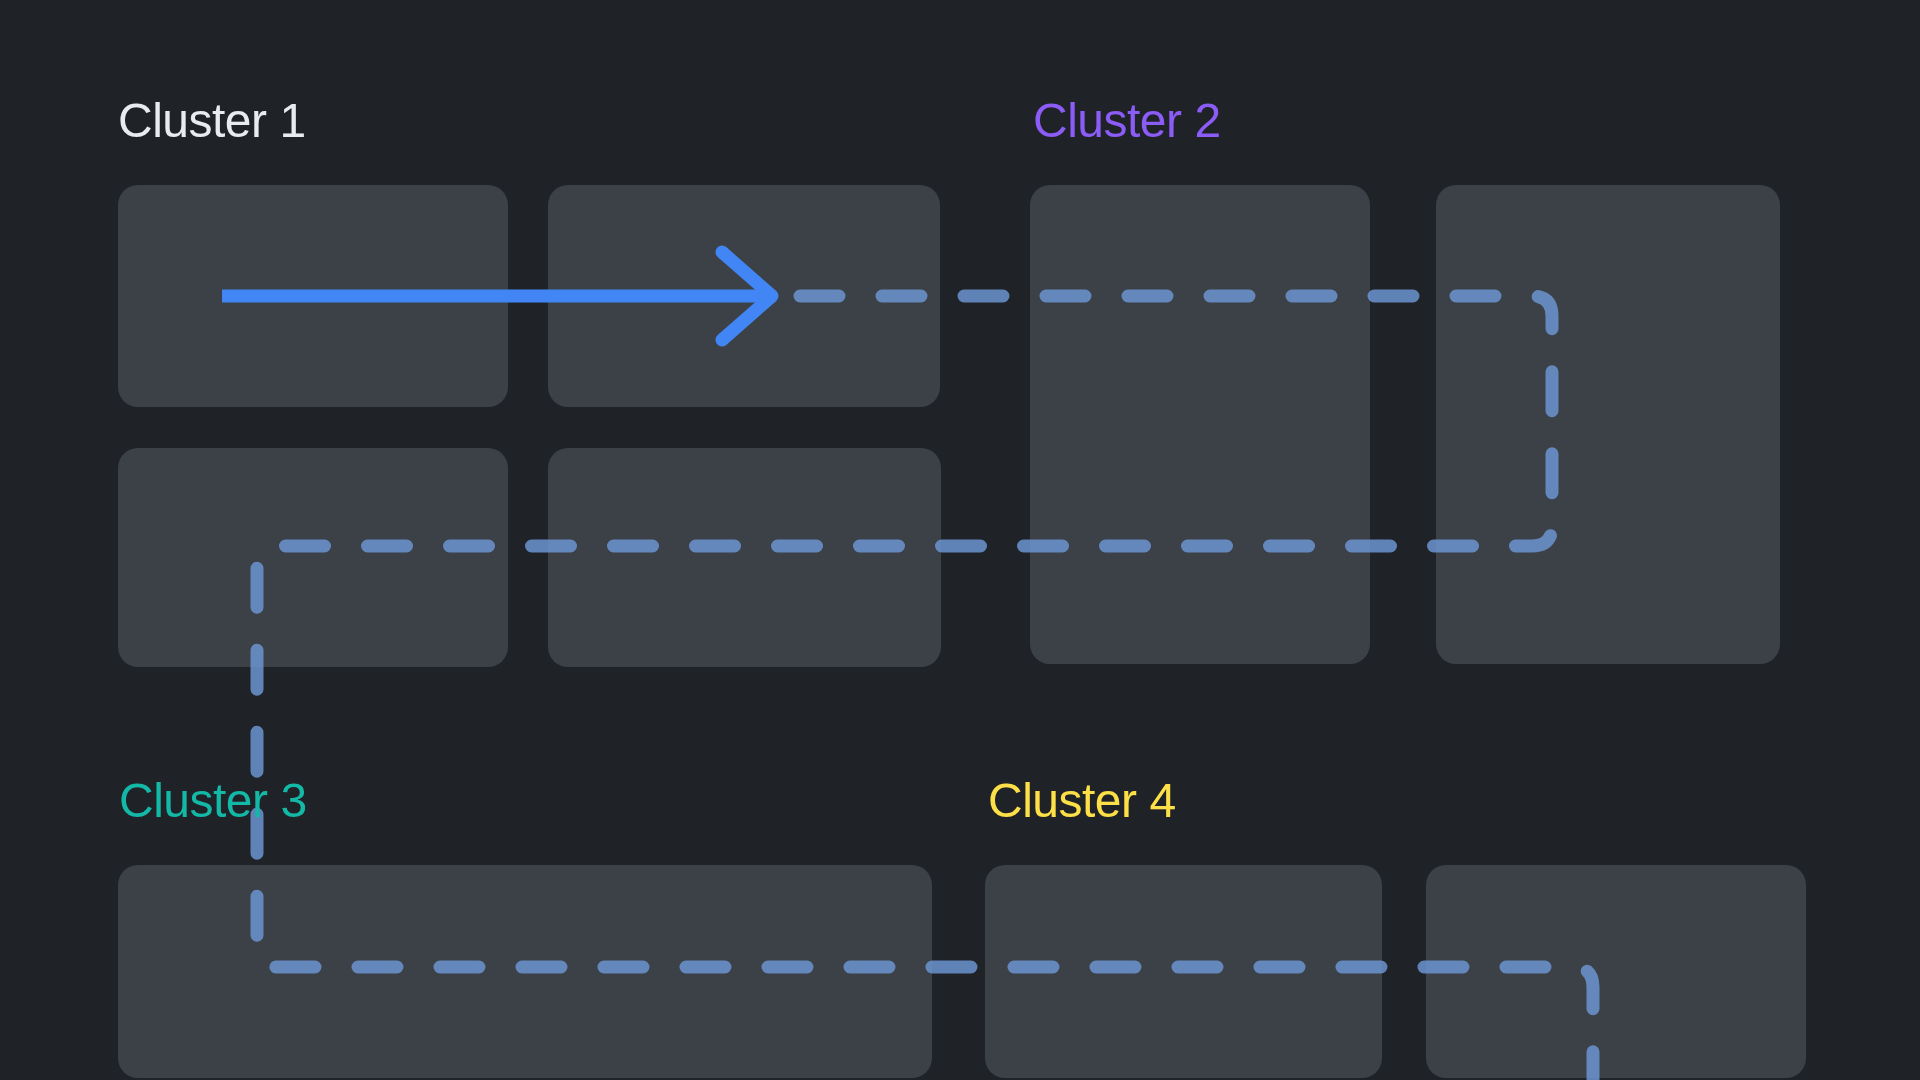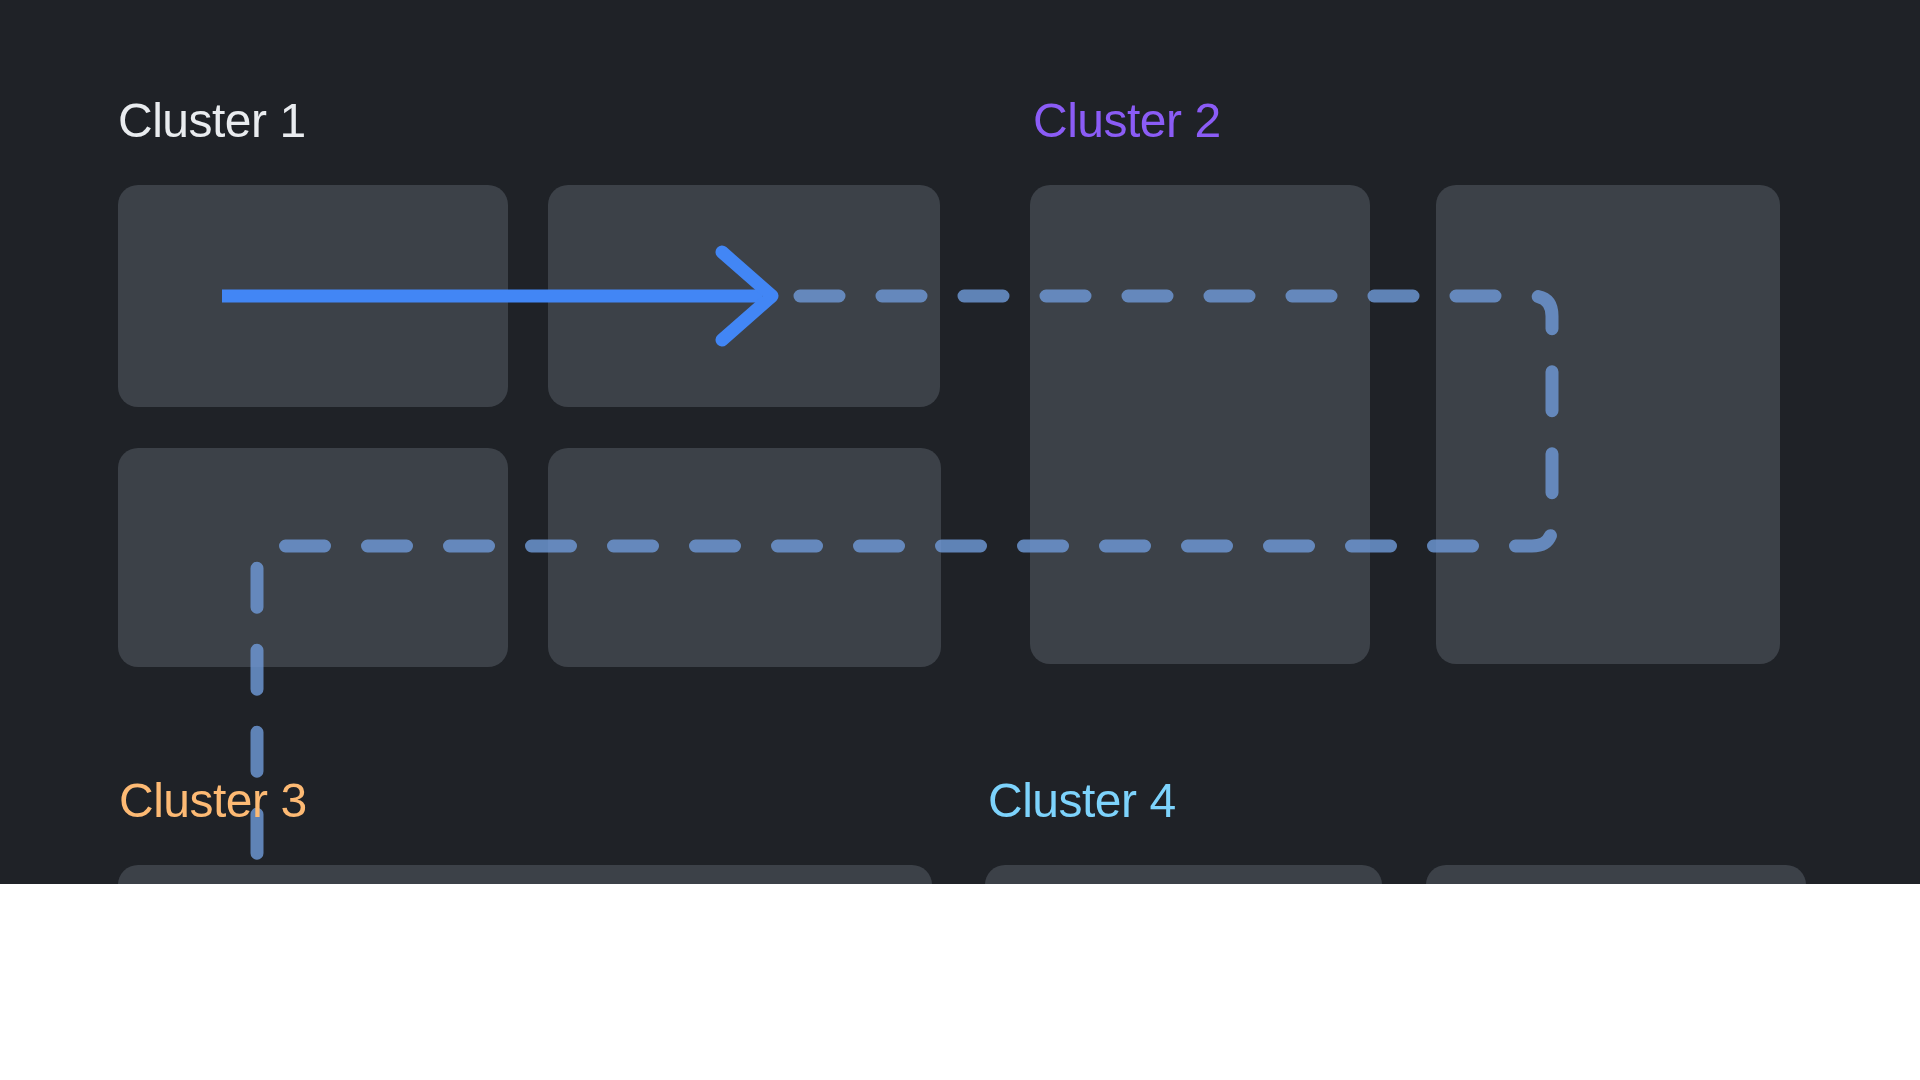--- a/index.html
+++ b/index.html
@@ -48,21 +48,21 @@
     font-size: 48px;
     line-height: 48px;
     font-weight: 500;
     letter-spacing: -0.5px;
     white-space: nowrap;
   }
 </style>
 </head>
 <body>
 
-<div class="stage" style="width: 1920px; height: 884px; background: rgb(31, 34, 39);">
+<div class="stage" style="width: 1920px; height: 1080px; background: rgb(31, 34, 39);">
 
   <div id="boxes-layer">
       <div class="cluster-box" style="left: 118px; top: 185px; width: 390px; height: 222px; background: rgb(60, 65, 72);"></div>
       <div class="cluster-box" style="left: 548px; top: 185px; width: 392px; height: 222px; background: rgb(60, 65, 72);"></div>
       <div class="cluster-box" style="left: 1030px; top: 185px; width: 340px; height: 479px; background: rgb(60, 65, 72);"></div>
       <div class="cluster-box" style="left: 1436px; top: 185px; width: 344px; height: 479px; background: rgb(60, 65, 72);"></div>
       <div class="cluster-box" style="left: 118px; top: 448px; width: 390px; height: 219px; background: rgb(60, 65, 72);"></div>
       <div class="cluster-box" style="left: 548px; top: 448px; width: 393px; height: 219px; background: rgb(60, 65, 72);"></div>
       <div class="cluster-box" style="left: 118px; top: 865px; width: 814px; height: 213px; background: rgb(60, 65, 72);"></div>
       <div class="cluster-box" style="left: 985px; top: 865px; width: 397px; height: 213px; background: rgb(60, 65, 72);"></div>
@@ -71,17 +71,17 @@
 
   <svg class="connections" viewBox="0 0 1920 1080">
     <path class="dashed-line" d="M 800 296 L 1532 296 Q 1552 296 1552 316 L 1552 526 Q 1552 546 1532 546 L 277 546 Q 257 546 257 566 L 257 947 Q 257 967 277 967 L 1573 967 Q 1593 967 1593 987 L 1593 1130" stroke="#6e99d6"></path>
     <path class="arrow-line" d="M 222 296 L 762 296" stroke="#4286f5"></path>
     <path class="arrow-head" d="M 722 252 L 772 296 L 722 340" stroke="#4286f5"></path>
   </svg>
 
   <div id="labels-layer">
       <div class="cluster-label" style="left: 118px; top: 97px; color: rgb(233, 236, 239);">Cluster 1</div>
       <div class="cluster-label" style="left: 1033px; top: 97px; color: #8b5cf6;">Cluster 2</div>
-      <div class="cluster-label" style="left: 119px; top: 777px; color: #fdba74;">Cluster 3</div>
-      <div class="cluster-label" style="left: 988px; top: 777px; color: #7dd3fc;">Cluster 4</div>
+      <div class="cluster-label" style="left: 119px; top: 777px; color: #14b8a6;">Cluster 3</div>
+      <div class="cluster-label" style="left: 988px; top: 777px; color: #fde047;">Cluster 4</div>
     </div>
 
 </div>
 
 </body></html>

